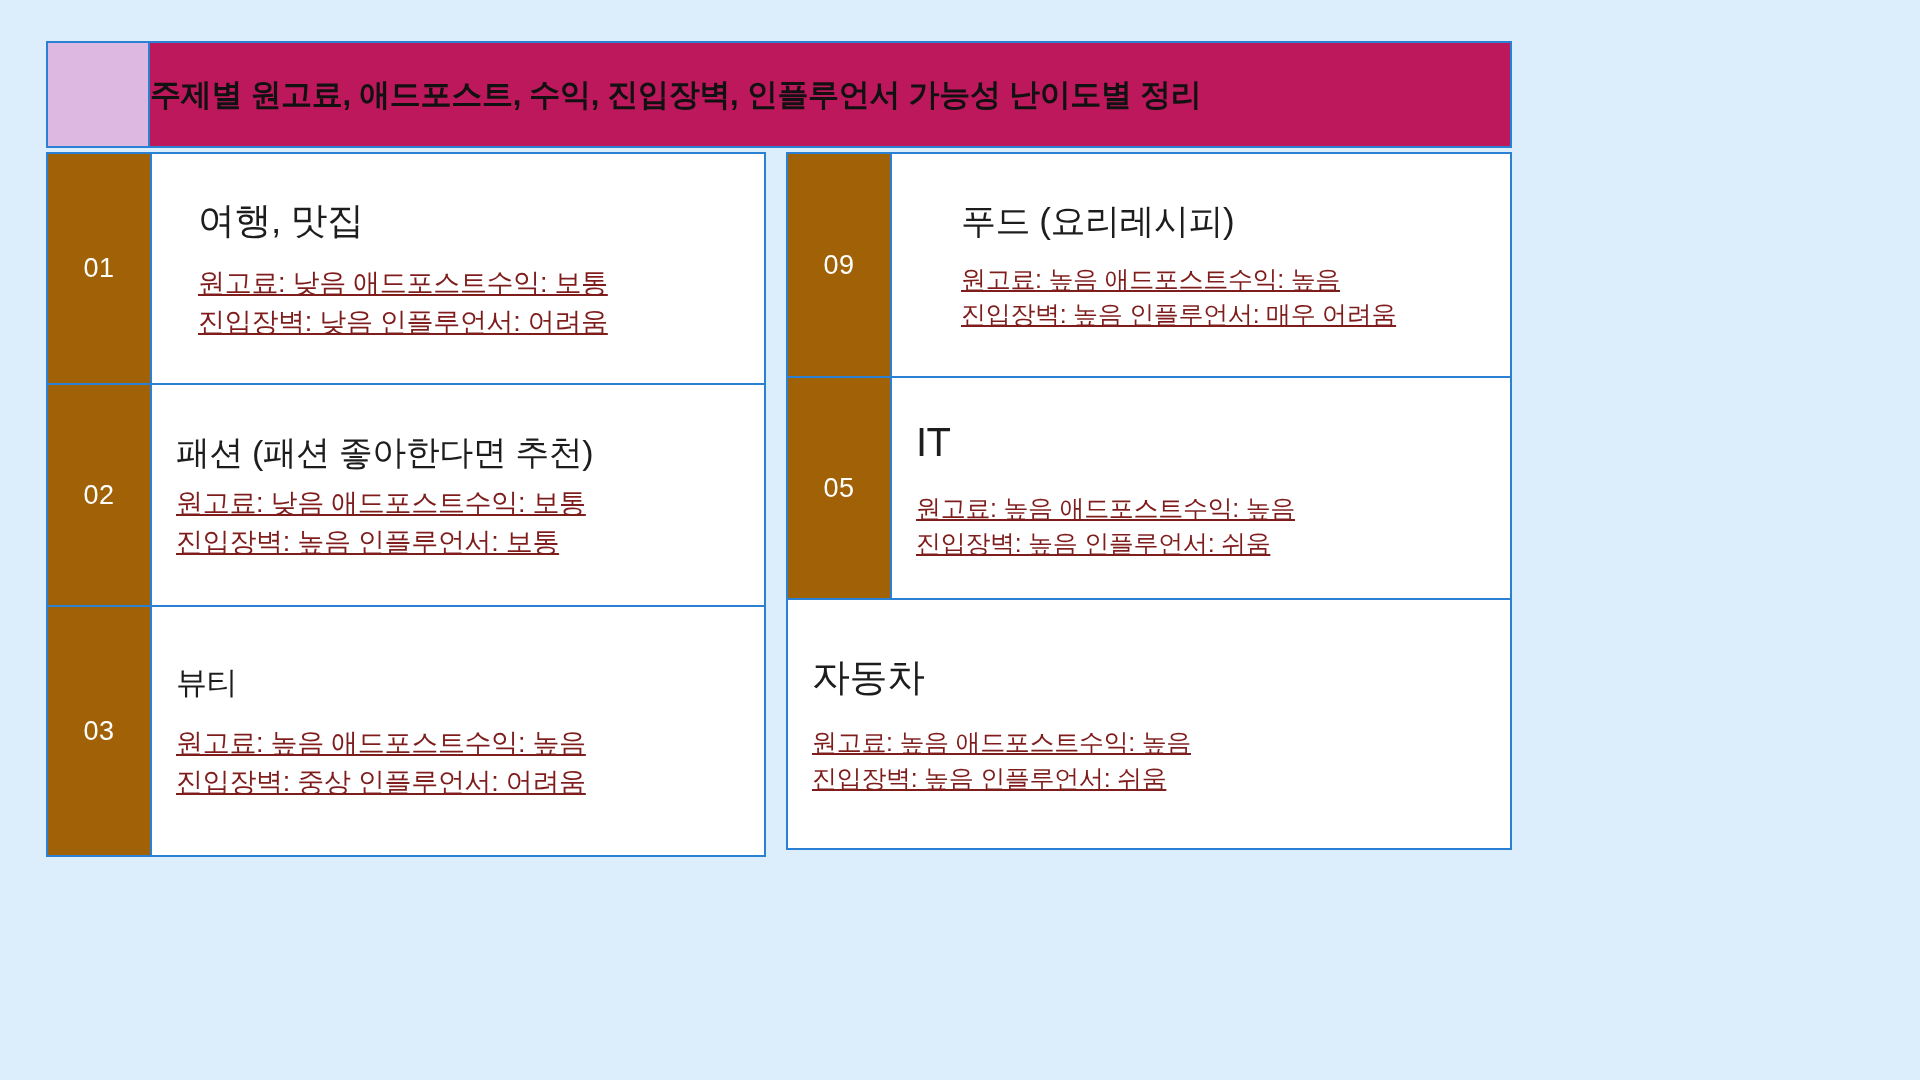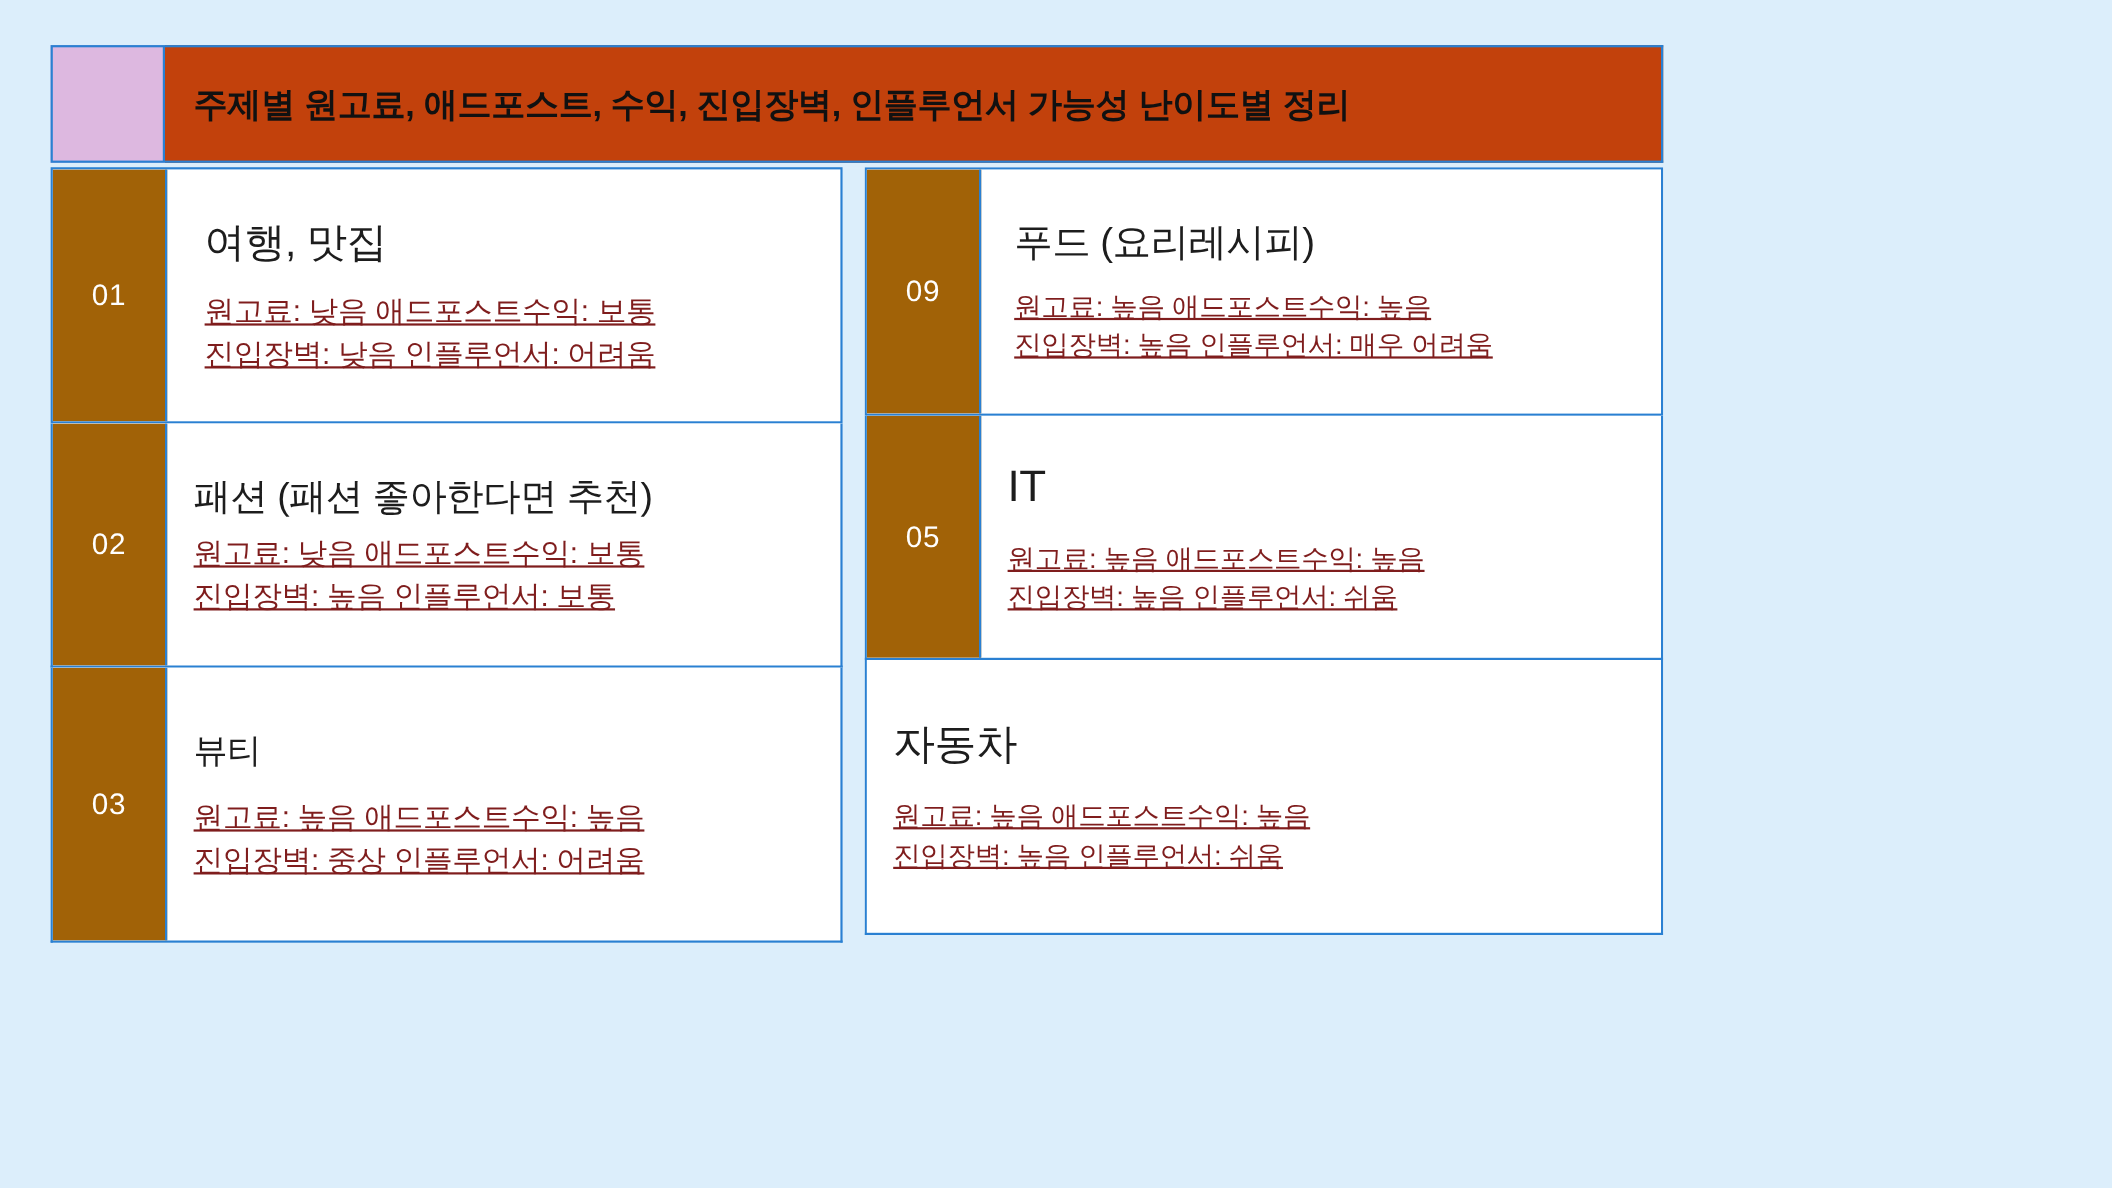--- a/index.html
+++ b/index.html
@@ -18,26 +18,25 @@
     display:flex;align-items:stretch;
   }
   .header-badge{
     width:104px;
     background:#ddb8e0;
     border:2px solid #2a80d2;
     box-sizing:border-box;
   }
   .header-title-cell{
     flex:1;
-    background:#c2410c;
+    background:#be185d;
     border:2px solid #2a80d2;
     border-left:none;
     box-sizing:border-box;
     display:flex;align-items:center;
-    padding-left:26px;
   }
   .header-title{
     font-size:31px;
     font-weight:bold;
     color:#111111;
     letter-spacing:-0.3px;
     white-space:nowrap;
   }
 
   
@@ -85,34 +84,34 @@
     font-size:26px;
     line-height:1.42;
     letter-spacing:-0.3px;
     white-space:nowrap;
     text-decoration:underline;
   }
   .card-lines div{white-space:nowrap;}
 
   
   .col-left .card-1{height:233px;}
-  .col-left .card-1 .card-body{padding-left:34px;}
+  .col-left .card-1 .card-body{padding-left:46px;}
   .col-left .card-1 .card-title{font-size:37px;}
   .col-left .card-1 .card-lines{font-size:27px;margin-top:22px;}
   .col-left .card-2{height:222px;}
   .col-left .card-2 .card-title{font-size:34px;}
   .col-left .card-2 .card-lines{margin-top:12px;font-size:27px;}
   .col-left .card-3{height:250px;}
   .col-left .card-3 .card-title{font-size:31px;}
   .col-left .card-3 .card-lines{margin-top:24px;font-size:27px;}
 
   
   .col-right .card{margin-left:0;}
   .col-right .card-4{height:226px;}
-  .col-right .card-4 .card-body{padding-left:30px;}
+  .col-right .card-4 .card-body{padding-left:30px;margin-left:39px;}
   .col-right .card-4 .card-title{font-size:35px;}
   .col-right .card-4 .card-lines{margin-top:20px;font-size:25px;}
   .col-right .card-5{height:222px;}
   .col-right .card-5 .card-title{font-size:40px;}
   .col-right .card-5 .card-lines{margin-top:26px;font-size:25px;}
   .col-right .card-6{height:250px;}
   .col-right .card-6 .card-title{font-size:38px;}
   .col-right .card-6 .card-lines{margin-top:26px;font-size:25px;}
 
   

